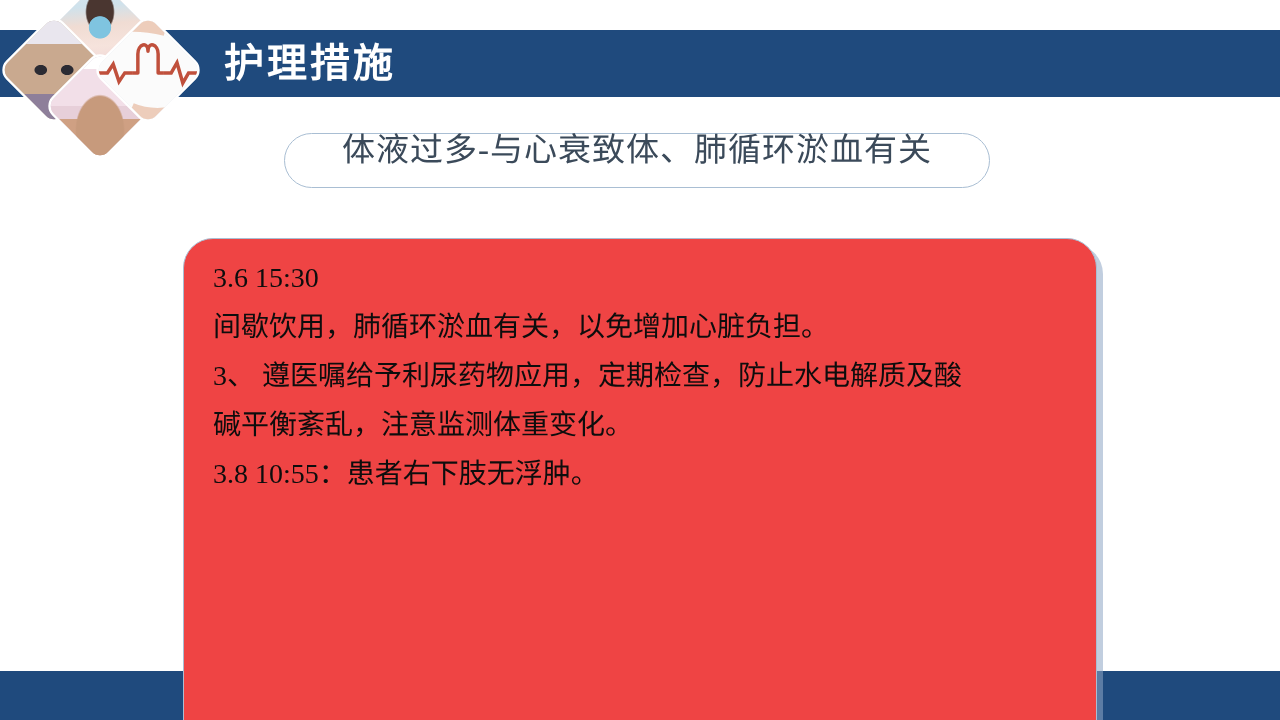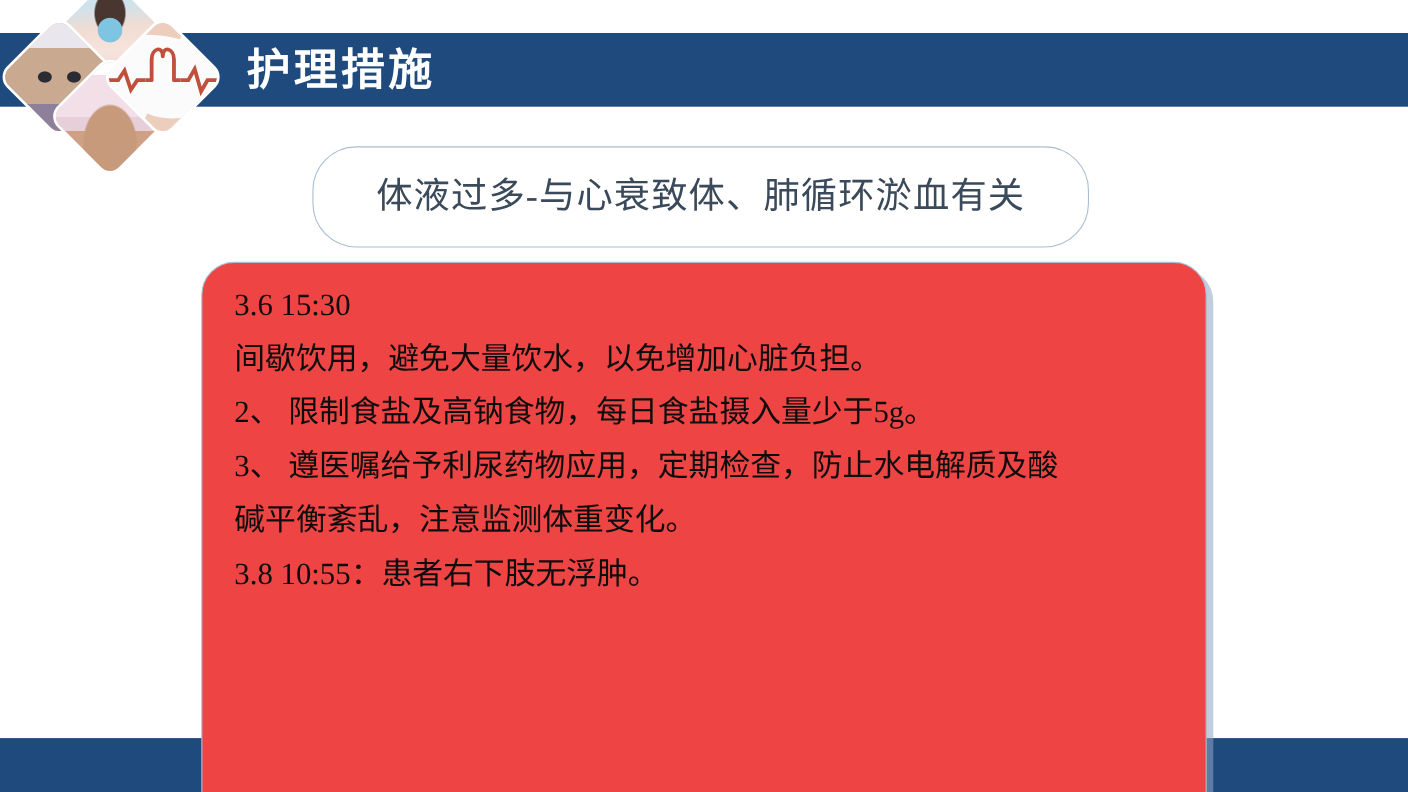--- a/index.html
+++ b/index.html
@@ -114,27 +114,27 @@
     position: absolute;
     left: 0; top: 0; right: 0; bottom: 0;
   }
 
   
   .subtitle-pill {
     position: absolute;
     left: 284px;
     top: 133px;
     width: 706px;
-    height: 92px;
+    height: 55px;
     box-sizing: border-box;
     border: 1.6px solid #A9BED3;
     border-radius: 40px;
     background: #ffffff;
     display: flex;
-    align-items: center;
+    align-items: flex-start;
     justify-content: center;
     z-index: 4;
   }
   .subtitle-text {
     font-family: "Liberation Serif", "DejaVu Serif", serif;
     font-size: 33px;
     line-height: 1;
     color: #3B4A5A;
     letter-spacing: 1px;
     white-space: nowrap;
@@ -221,21 +221,20 @@
 
   <div class="subtitle-pill">
     <span class="subtitle-text">体液过多-与心衰致体、肺循环淤血有关</span>
   </div>
 
   <div class="footer-band"></div>
 
   <div class="content-card">
     <div class="content-body">
       <div class="content-line">3.6 15:30</div>
-      <div class="content-line">间歇饮用，避免大量饮水，以免增加心脏负担。</div>
-      <div class="content-line">2、 限制食盐及高钠食物，每日食盐摄入量少于5g。</div>
+      <div class="content-line">间歇饮用，肺循环淤血有关，以免增加心脏负担。</div>
       <div class="content-line">3、 遵医嘱给予利尿药物应用，定期检查，防止水电解质及酸</div>
       <div class="content-line">碱平衡紊乱，注意监测体重变化。</div>
       <div class="content-line">3.8 10:55：患者右下肢无浮肿。</div>
     </div>
   </div>
 
 </div>
 
 </body></html>

